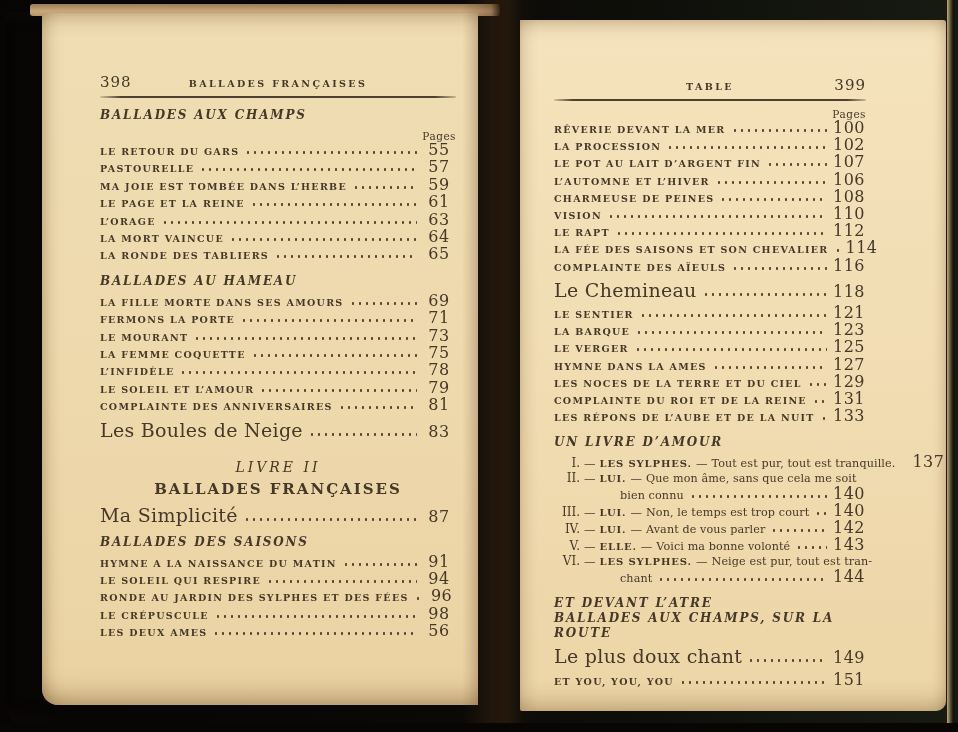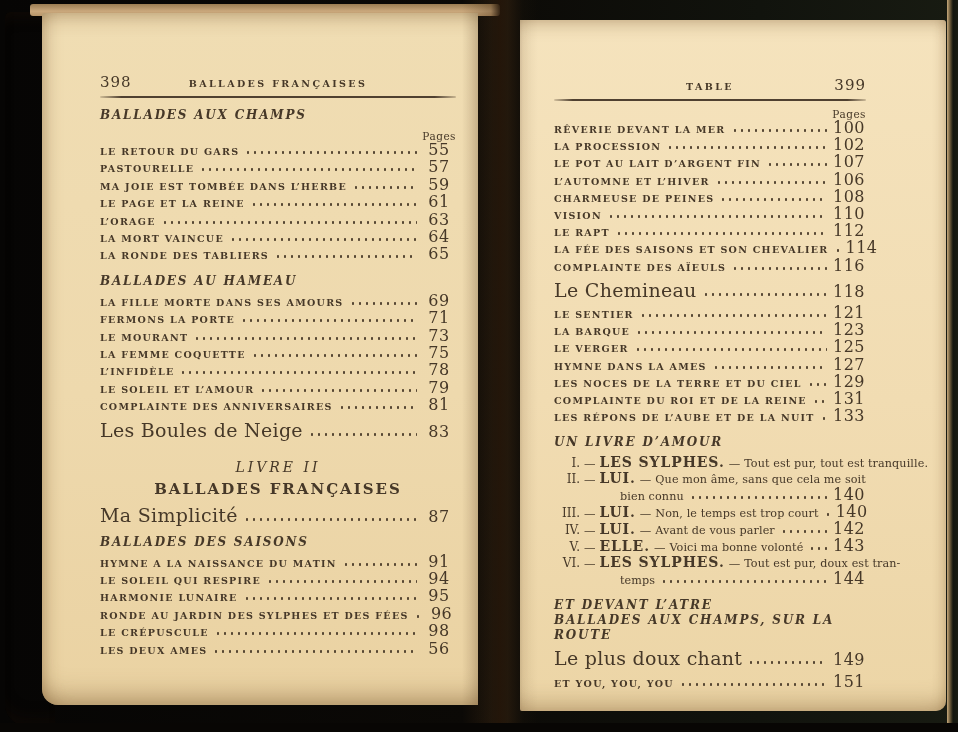--- a/index.html
+++ b/index.html
@@ -63,21 +63,21 @@
   .pnum{width:34px;flex-shrink:0;text-align:center;font-size:16px;letter-spacing:.5px;}
 
   .h-section{font-style:italic;font-weight:bold;font-size:12px;letter-spacing:1.8px;margin:10px 0 4px;line-height:15px;}
   .h-livre{text-align:center;font-style:italic;font-size:14px;letter-spacing:3px;margin:20px 0 5px;}
   .h-title{text-align:center;font-weight:bold;font-size:15px;letter-spacing:2px;margin:0 0 10px;}
 
   .dlg .row{display:flex;align-items:baseline;line-height:15px;white-space:nowrap;}
   .dlg .row.wrap{padding-left:66px;}
   .num{width:26px;flex-shrink:0;text-align:right;font-size:12px;}
   .dash{margin:0 4px;font-size:11.5px;flex-shrink:0;}
-  .spk{font-weight:bold;font-size:14px;letter-spacing:.9px;flex-shrink:0;}
+  .spk{font-weight:bold;font-size:10px;letter-spacing:.9px;flex-shrink:0;}
   .dtxt{font-size:11.2px;letter-spacing:.1px;flex-shrink:0;}
 </style>
 </head>
 <body>
 
 <div class="scene">
   <div class="edge-stack"></div>
   <div class="top-edge"></div>
 
   <div class="page page-left">
@@ -189,25 +189,20 @@
             <span class="t">HYMNE A LA NAISSANCE DU MATIN</span>
             <span class="leader"></span>
             <span class="pnum">91</span>
           </div>
           <div class="toc">
             <span class="t">LE SOLEIL QUI RESPIRE</span>
             <span class="leader"></span>
             <span class="pnum">94</span>
           </div>
           <div class="toc">
-            <span class="t">HARMONIE LUNAIRE</span>
-            <span class="leader"></span>
-            <span class="pnum">95</span>
-          </div>
-          <div class="toc">
             <span class="t">RONDE AU JARDIN DES SYLPHES ET DES FÉES</span>
             <span class="leader"></span>
             <span class="pnum">96</span>
           </div>
           <div class="toc">
             <span class="t">LE CRÉPUSCULE</span>
             <span class="leader"></span>
             <span class="pnum">98</span>
           </div>
           <div class="toc">
@@ -374,24 +369,24 @@
               <span class="leader"></span>
               <span class="pnum">143</span>
             </div>
           </div>
           <div class="dlg">
             <div class="row">
               <span class="num">VI.</span>
               <span class="dash">—</span>
               <span class="spk">LES SYLPHES.</span>
               <span class="dash">—</span>
-              <span class="dtxt">Tout est pur, doux est tran-</span>
+              <span class="dtxt">Neige est pur, tout est tran-</span>
             </div>
             <div class="row wrap">
-              <span class="dtxt">temps</span>
+              <span class="dtxt">chant</span>
               <span class="leader"></span>
               <span class="pnum">144</span>
             </div>
           </div>
           <div class="h-section">
             <div class="hl">ET DEVANT L’ATRE</div>
             <div class="hl">BALLADES AUX CHAMPS, SUR LA ROUTE</div>
           </div>
           <div class="toc it">
             <span class="ti">Le plus doux chant</span>

